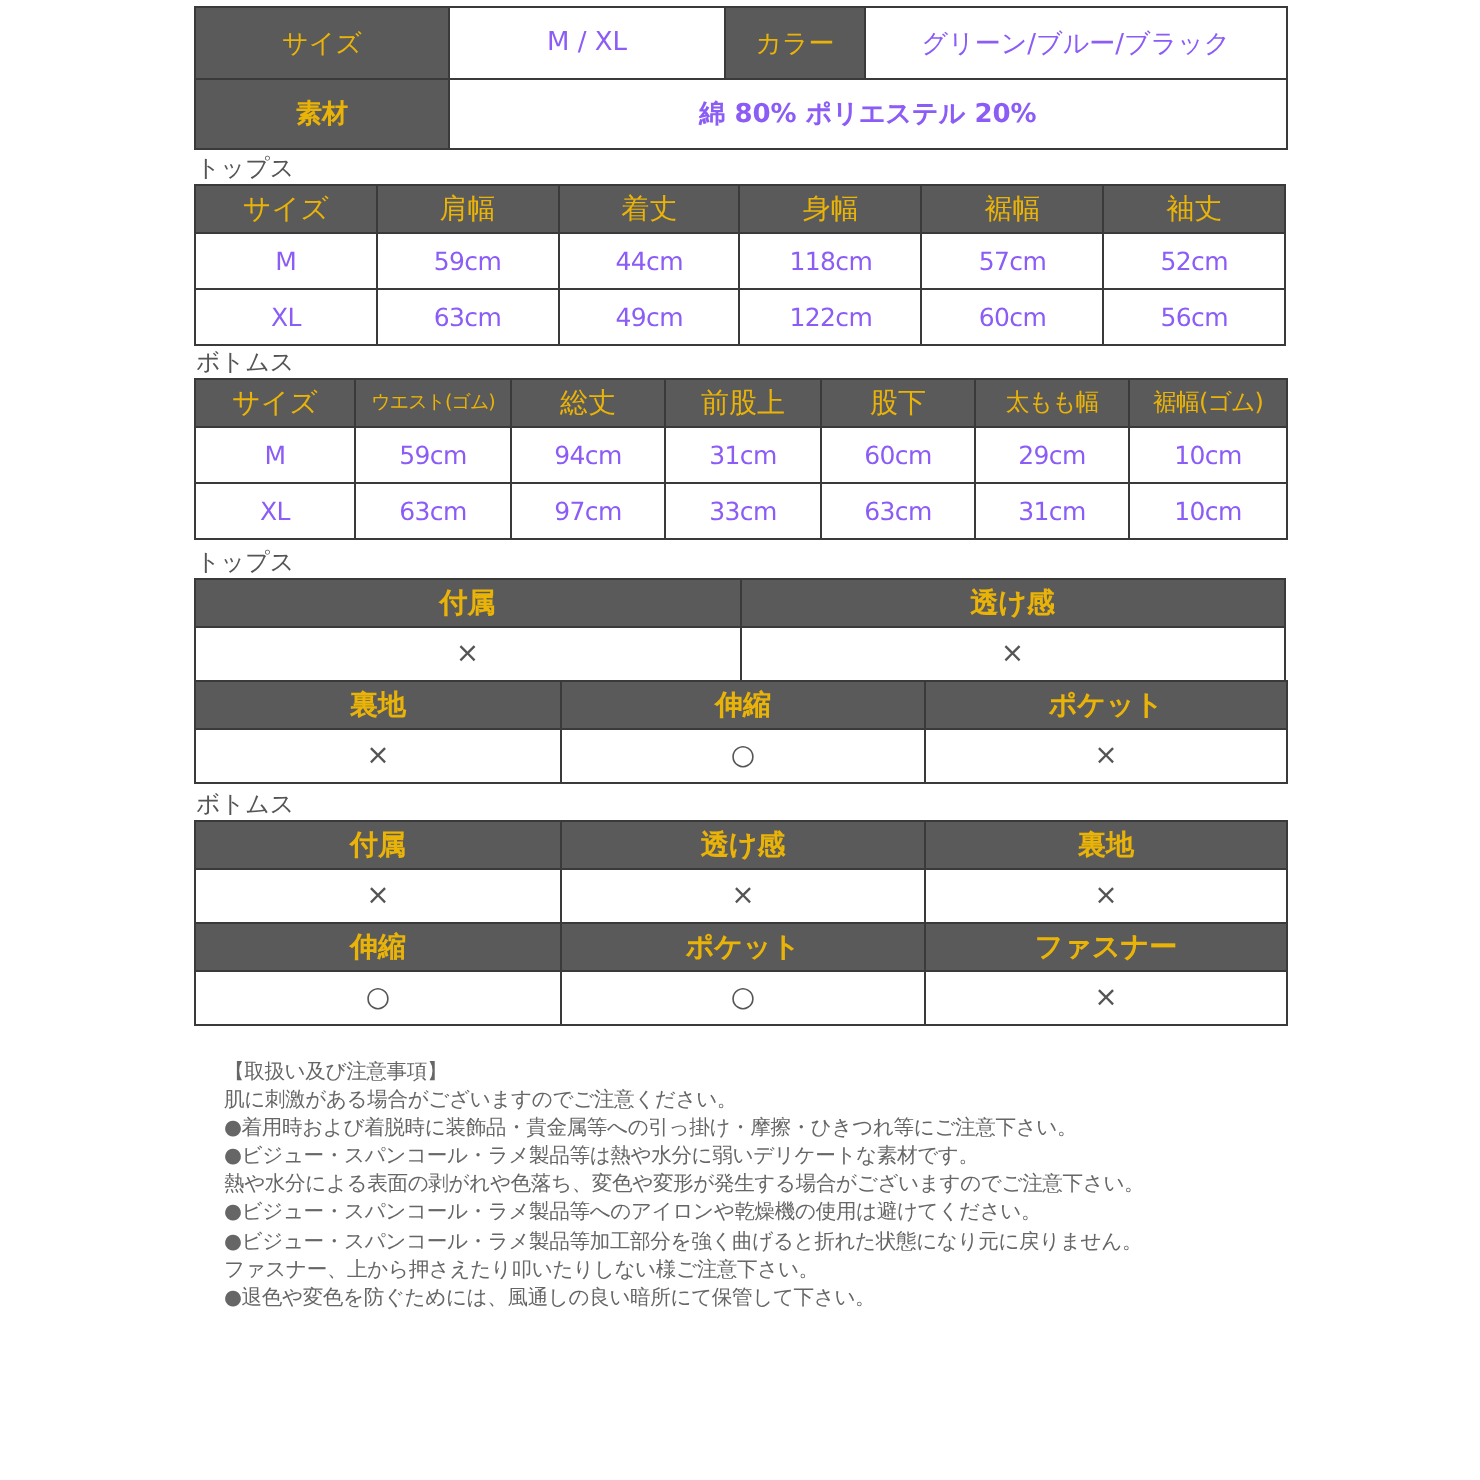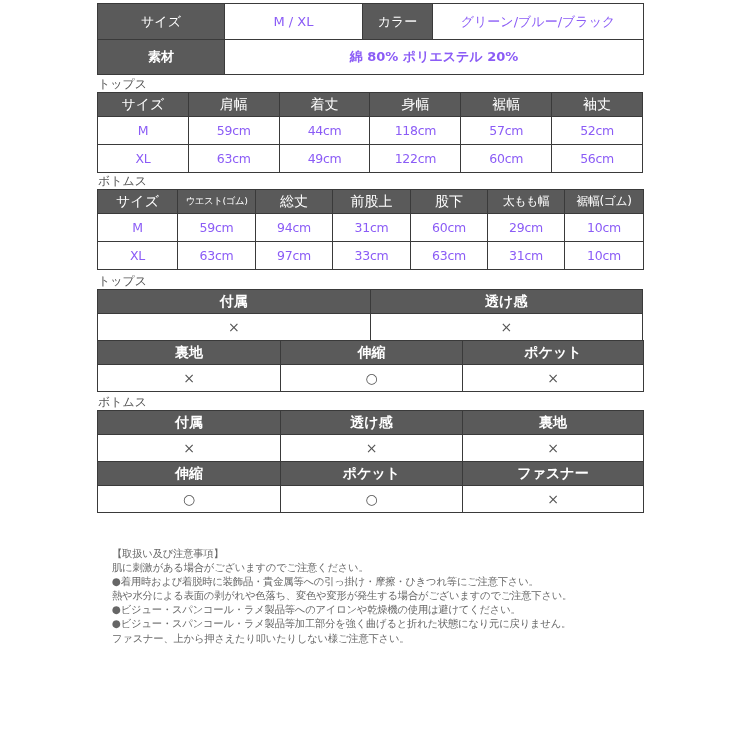--- a/index.html
+++ b/index.html
@@ -1,32 +1,32 @@
 <!DOCTYPE html>
 <html><head>
 <meta charset="utf-8">
 <style>
   * { box-sizing: border-box; margin: 0; padding: 0; }
   html, body { width: 740px; height: 740px; background: #ffffff; overflow: hidden; }
   body { font-family: "DejaVu Sans", sans-serif; color: #555555; position: relative; }
   .wrap { position: absolute; left: 97px; top: 3px; width: 546px; }
   table { border-collapse: collapse; width: 100%; table-layout: fixed; }
   td, th { border: 1px solid #3a3a3a; text-align: center; vertical-align: middle; font-weight: normal; }
-  th { background: #5a5a5a; color: #ffffff; }
+  th { background: #5a5a5a; color: #eab308; }
   td { background: #ffffff; color: #8b5cf6; }
   .spec th, .spec td { font-size: 13px; height: 36px; }
   .spec tr:nth-child(2) th, .spec tr:nth-child(2) td { height: 35px; font-weight: bold; }
   .label { font-size: 12px; color: #555555; height: 16px; line-height: 16px; padding-left: 1px; }
   .size th { font-size: 14px; height: 24px; }
   .size td { font-size: 12.5px; height: 28px; letter-spacing: -0.3px; }
   .size th.small { font-size: 9.5px; letter-spacing: -0.5px; }
   .size th.mid { font-size: 12px; letter-spacing: -0.5px; }
   .opt th { font-size: 14px; height: 24px; font-weight: bold; }
   .opt td { font-size: 14px; height: 27px; color: #555; }
-  .notes { position: absolute; left: 112px; top: 546px; width: 540px; font-size: 10.3px; line-height: 14.1px; color: #666666; letter-spacing: -0.2px; }
+  .notes { position: absolute; left: 112px; top: 529px; width: 540px; font-size: 10.3px; line-height: 14.1px; color: #666666; letter-spacing: -0.2px; }
   .notes div { white-space: nowrap; }
 </style>
 </head>
 <body>
 
 <div class="wrap">
 
   <table class="spec">
     <colgroup>
         <col style="width:127px">
@@ -182,17 +182,19 @@
       <td>×</td>
     </tr>
   </tbody>
     </table>
 </div>
 
 <div class="notes">
   <div>【取扱い及び注意事項】</div>
   <div>肌に刺激がある場合がございますのでご注意ください。</div>
   <div>●着用時および着脱時に装飾品・貴金属等への引っ掛け・摩擦・ひきつれ等にご注意下さい。</div>
+  <div>●ビジュー・スパンコール・ラメ製品等は熱や水分に弱いデリケートな素材です。</div>
   <div>熱や水分による表面の剥がれや色落ち、変色や変形が発生する場合がございますのでご注意下さい。</div>
   <div>●ビジュー・スパンコール・ラメ製品等へのアイロンや乾燥機の使用は避けてください。</div>
   <div>●ビジュー・スパンコール・ラメ製品等加工部分を強く曲げると折れた状態になり元に戻りません。</div>
   <div>ファスナー、上から押さえたり叩いたりしない様ご注意下さい。</div>
+  <div>●退色や変色を防ぐためには、風通しの良い暗所にて保管して下さい。</div>
 </div>
 
 </body></html>

